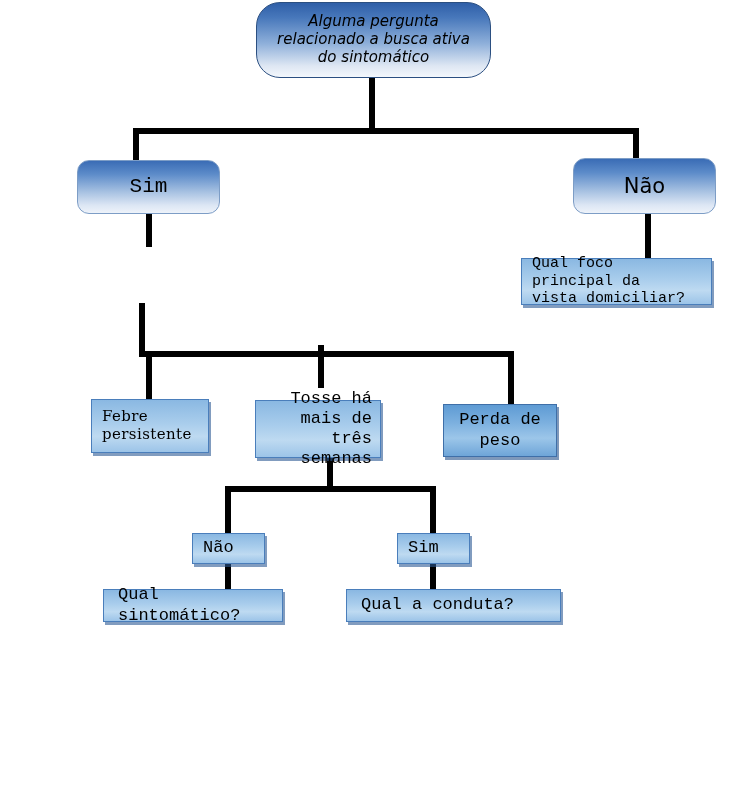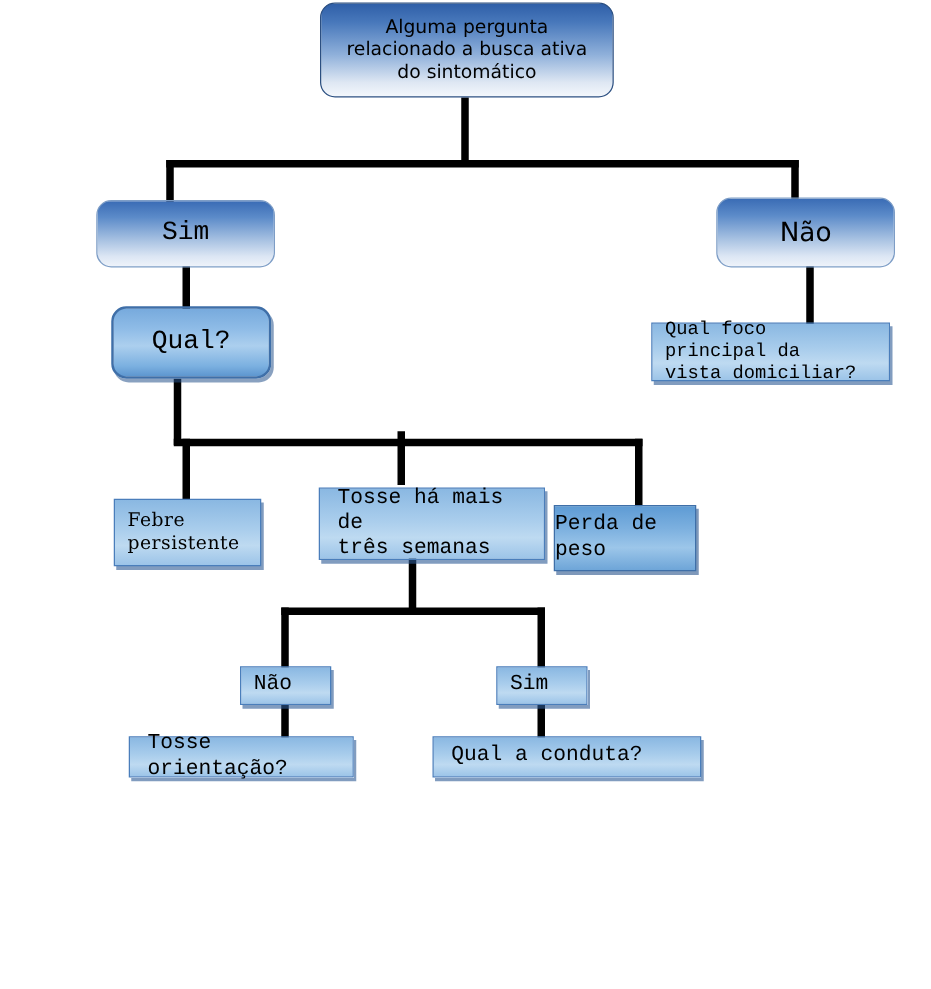--- a/index.html
+++ b/index.html
@@ -33,27 +33,28 @@
     color: #000000;
     line-height: 1.18;
   }
   .node .txt {
     width: 100%;
     white-space: pre-line;
   }
 
   
   .style-top {
-    border-radius: 12px;
+    border-radius: 24px;
     border: 1px solid #2b4f81;
     background: linear-gradient(to bottom, #2f5fa8 0%, #4878bb 20%, #8fb0da 55%, #dee7f3 85%, #f3f7fc 100%);
     justify-content: center;
     text-align: center;
     font-family: "DejaVu Sans", sans-serif;
     font-size: 15px;
+    font-style: italic;
   }
 
   
   .style-chip {
     border-radius: 12px;
     border: 1px solid #7d9dc6;
     background: linear-gradient(to bottom, #3a6cb5 0%, #5c8bc9 25%, #a8c2e2 60%, #dce6f4 85%, #eef3fa 100%);
     justify-content: center;
     text-align: center;
   }
@@ -75,21 +76,21 @@
     box-shadow: 2px 3px 0 rgba(45,90,148,0.6);
   }
   
   .style-rect-deep {
     border: 1px solid #3f6fa8;
     background: linear-gradient(to bottom, #5e9bd4 0%, #7cb0df 35%, #9cc6e9 65%, #6ea5d8 100%);
     box-shadow: 2px 3px 0 rgba(40,84,140,0.6);
   }
 
   .al-left   { justify-content: flex-start; text-align: left; }
-  .al-center { justify-content: center;     }
+  .al-center { justify-content: center;     text-align: center; }
 
   .pad-l10 { padding: 0 8px 0 10px; }
   .pad-l14 { padding: 0 8px 0 14px; }
   .fs-13 { font-size: 15px; }
   .fs-15 { font-size: 17px; }
   .fs-19 { font-size: 21px; }
 
   .ff-sans { font-family: "DejaVu Sans", sans-serif; }
   .ff-serif { font-family: Liberation Mono, monospace; }
   .ff-mono-serif { font-family: "DejaVu Serif", serif; letter-spacing: 0.4px; }
@@ -140,53 +141,50 @@
   </div>
 
   <div class="node style-chip fs-19 ff-serif" style="left:77px; top:160px; width:143px; height:54px;">
     <span class="txt">Sim</span>
   </div>
 
   <div class="node style-chip fs-19 ff-sans" style="left:573px; top:158px; width:143px; height:56px;">
     <span class="txt">Não</span>
   </div>
 
-  <div class="node style-qual fs-19 ff-serif" style="left:89px; top:245px; width:128px; height:58px;">
-    <span class="txt">Qual?</span>
-  </div>
 
   <div class="node style-rect al-left pad-l10 fs-13 ff-serif" style="left:521px; top:258px; width:191px; height:47px;">
     <span class="txt">Qual foco principal da
 vista domiciliar?</span>
   </div>
 
   <div class="node style-rect al-left pad-l10 fs-13 ff-mono-serif" style="left:91px; top:399px; width:118px; height:54px;">
     <span class="txt">Febre
 persistente</span>
   </div>
 
-  <div class="node style-rect al-left pad-l14 fs-15 ff-serif" style="left:255px; top:390px; width:181px; height:58px;">
+  <div class="node style-rect al-left pad-l14 fs-15 ff-serif" style="left:255px; top:400px; width:126px; height:58px;text-align:right;">
     <span class="txt">Tosse há mais de
 três semanas</span>
   </div>
 
   <div class="node style-rect-deep al-center fs-15 ff-serif" style="left:443px; top:404px; width:114px; height:53px;">
     <span class="txt">Perda de
 peso</span>
   </div>
 
   <div class="node style-rect al-left pad-l10 fs-15 ff-serif" style="left:192px; top:533px; width:73px; height:31px;">
     <span class="txt">Não</span>
   </div>
 
   <div class="node style-rect al-left pad-l10 fs-15 ff-serif" style="left:397px; top:533px; width:73px; height:31px;">
     <span class="txt">Sim</span>
   </div>
 
   <div class="node style-rect al-left pad-l14 fs-15 ff-serif" style="left:103px; top:589px; width:180px; height:33px;">
-    <span class="txt">Tosse orientação?</span>
+    <span class="txt">Qual sintomático?</span>
   </div>
 
   <div class="node style-rect al-left pad-l14 fs-15 ff-serif" style="left:346px; top:589px; width:215px; height:33px;">
     <span class="txt">Qual a conduta?</span>
   </div>
 
 </div>
 
 </body></html>

